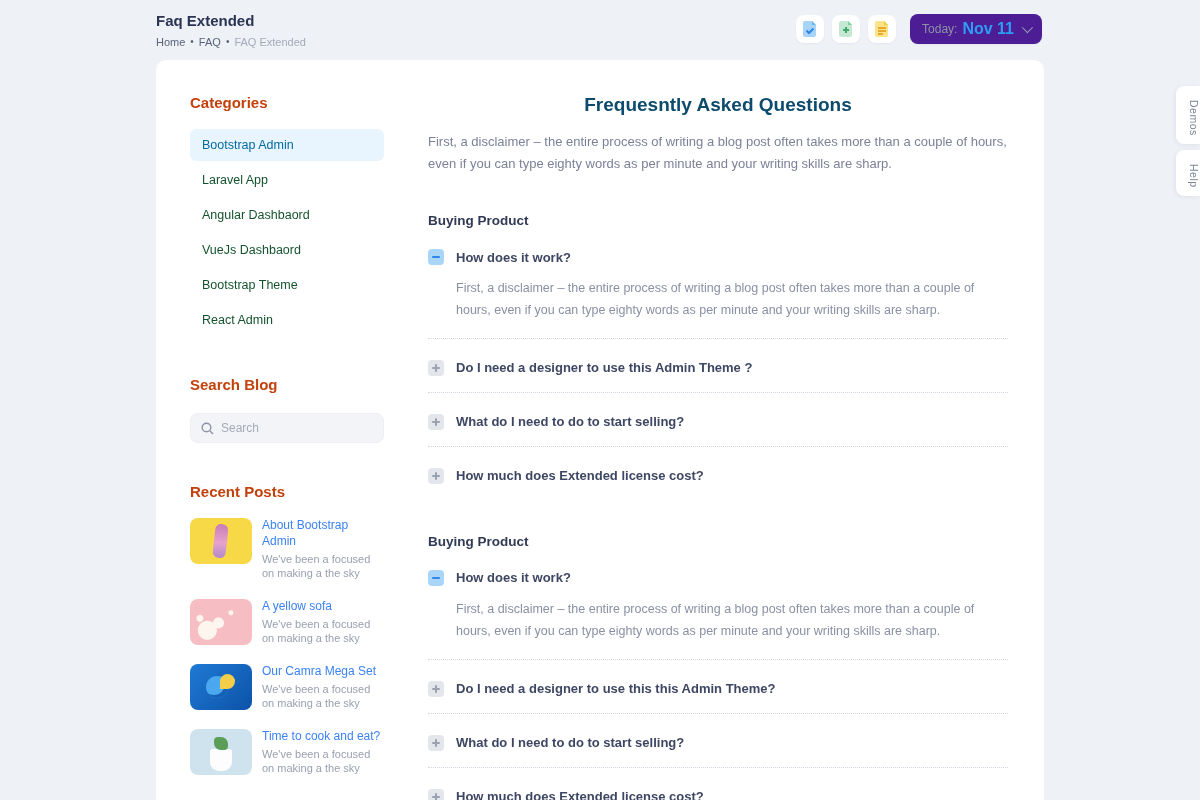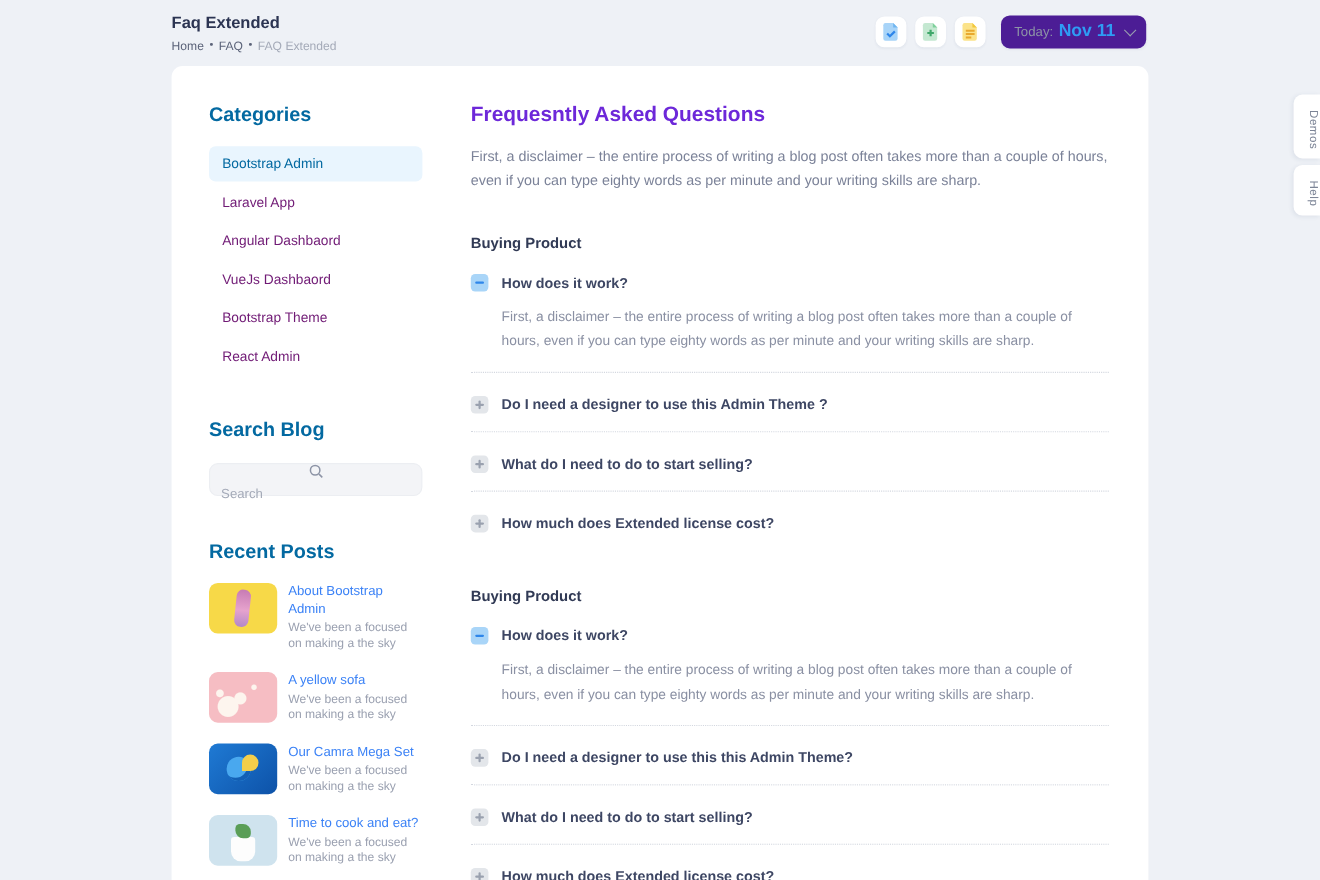--- a/index.html
+++ b/index.html
@@ -31,28 +31,28 @@
     writing-mode:vertical-rl; text-align:center; padding:14px 0; letter-spacing:0.5px; cursor:pointer; }
   .edge-tab.demos { top:86px; height:58px; }
   .edge-tab.help { top:150px; height:46px; }
 
   
   .card { position:absolute; left:156px; top:60px; width:888px; height:760px;
     background:#fff; border-radius:10px 10px 0 0; display:flex; padding:34px 0 0 34px; }
 
   
   .sidebar { width:194px; flex:0 0 194px; }
-  .side-heading { font-size:18px; font-weight:bold; color:#0369a1; }
+  .side-heading { font-size:15px; font-weight:bold; color:#c2410c; }
   .cat-list { margin-top:18px; }
-  .cat-item { font-size:12.5px; color:#701a75; padding:9px 12px; border-radius:6px;
+  .cat-item { font-size:12.5px; color:#14532d; padding:9px 12px; border-radius:6px;
     margin-bottom:3px; cursor:pointer; }
   .cat-item.active { background:#e9f5fe; color:#0369a1; }
   .search-block { margin-top:40px; }
   .search-box { margin-top:20px; height:30px; background:#f3f4f7; border:1px solid #eceef2;
-    border-radius:8px; display:flex; align-items:center; padding:0 10px; gap:7px;flex-direction:column; }
+    border-radius:8px; display:flex; align-items:center; padding:0 10px; gap:7px; }
   .search-box svg { flex:0 0 auto; }
   .search-box input { border:0; outline:0; background:transparent; font-size:12px; color:#555d75;
     width:100%; font-family:"Liberation Sans", sans-serif; }
   .search-box input::placeholder { color:#a4aab8; }
   .recent-block { margin-top:40px; }
   .post { display:flex; gap:10px; margin-top:18px; cursor:pointer; }
   .thumb { width:62px; height:46px; border-radius:8px; flex:0 0 62px; position:relative; overflow:hidden; }
   .t-yellow { background:#f7d948; }
   .t-yellow::after { content:""; position:absolute; left:24px; top:6px; width:13px; height:34px;
     background:linear-gradient(180deg,#c77bb4 0%,#e6a3cd 55%,#b388c9 100%); border-radius:6px; transform:rotate(6deg); }
@@ -70,21 +70,21 @@
   .t-plant { background:#cfe3ee; }
   .t-plant::before { content:""; position:absolute; left:20px; top:20px; width:22px; height:22px;
     background:#fdfdfd; border-radius:3px 3px 9px 9px; }
   .t-plant::after { content:""; position:absolute; left:24px; top:8px; width:14px; height:13px;
     background:#5a9e57; border-radius:4px 7px 4px 7px; }
   .post-title { font-size:12px; font-weight:normal; color:#3b82f6; line-height:1.3; }
   .post-excerpt { font-size:11px; color:#9aa0b0; line-height:1.25; margin-top:4px; }
 
   
   .main { flex:1; padding:0 36px 0 44px; }
-  .main h1 { font-size:19px; font-weight:bold; color:#6d28d9; }
+  .main h1 { font-size:19px; font-weight:bold; color:#0c4a6e;text-align:center; }
   .intro { margin-top:15px; font-size:13px; color:#7b8298; line-height:1.7; }
   .faq-section { margin-top:38px; }
   .faq-section.spaced { margin-top:50px; }
   .section-heading { font-size:13.5px; font-weight:bold; color:#313a55; }
   .faq-item { padding-top:21px; }
   .faq-q { display:flex; align-items:center; gap:12px; cursor:pointer; }
   .toggle { width:16px; height:16px; border-radius:4px; flex:0 0 16px; position:relative; }
   .toggle.minus { background:#a9d5f8; }
   .toggle.minus::before { content:""; position:absolute; left:4px; top:7px; width:8px; height:2px;
     border-radius:1px; background:#2e86ea; }

